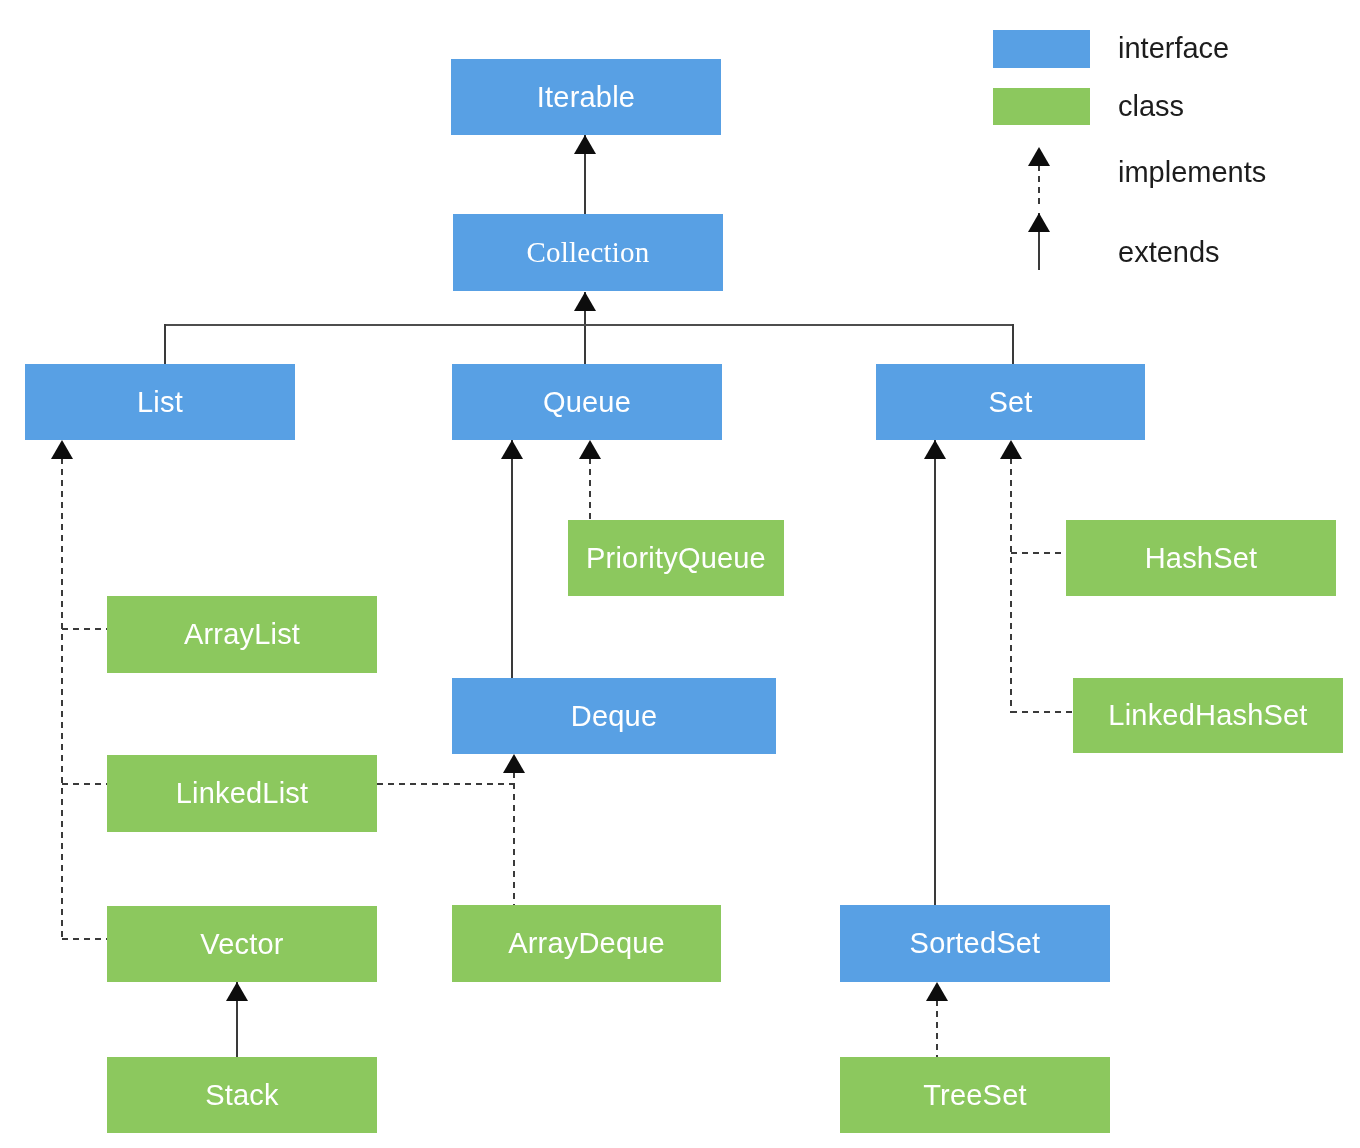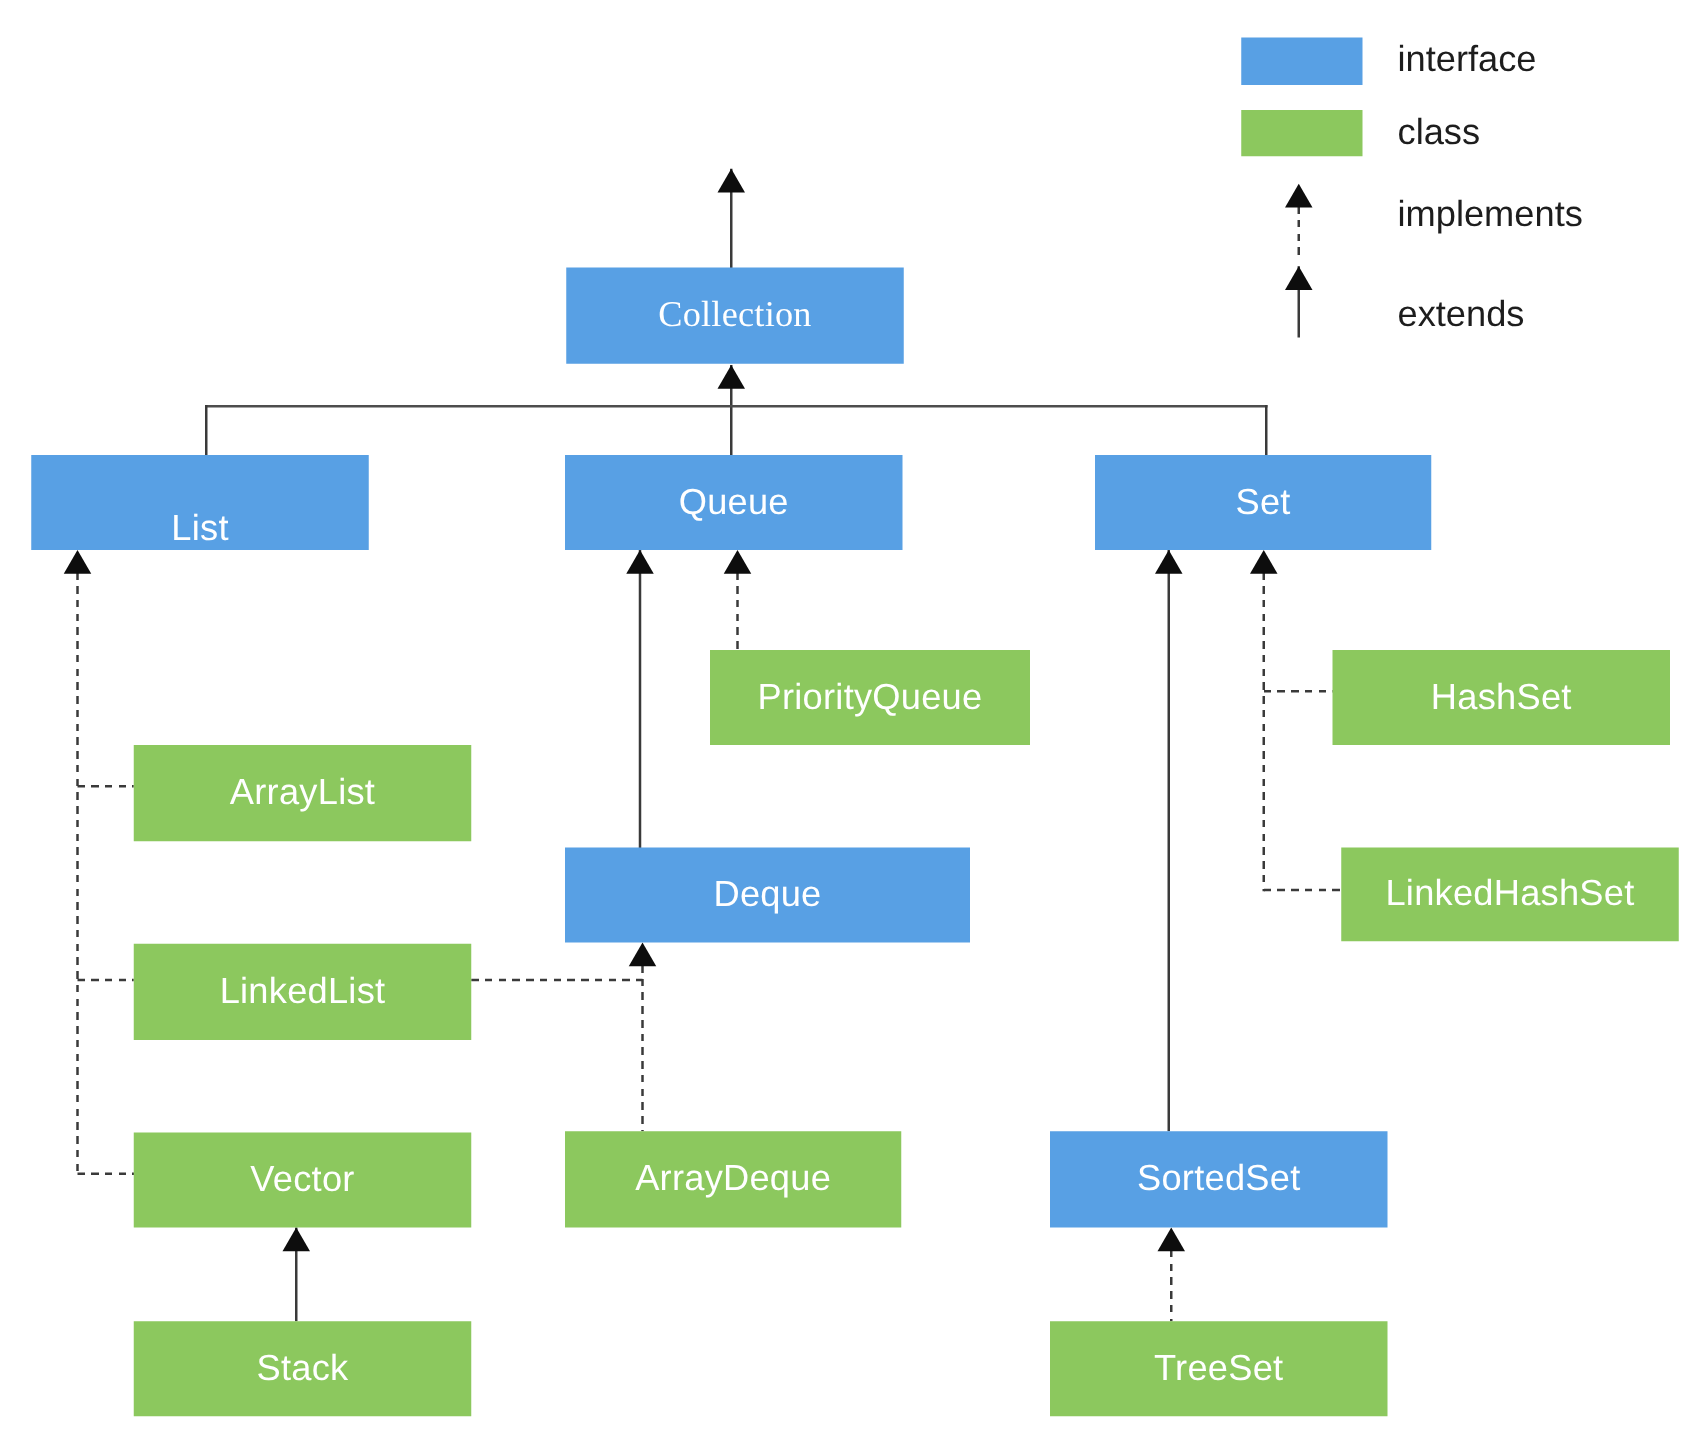--- a/index.html
+++ b/index.html
@@ -91,33 +91,36 @@
   <div class="arrow-up" style="left:1000px; top:440px;"></div>
   <div class="hdash" style="left:1011px; top:552px; width:55px;"></div>
   <div class="hdash" style="left:1011px; top:711px; width:62px;"></div>
 
   <div class="vdash" style="left:936px; top:1000px; height:57px;"></div>
   <div class="arrow-up" style="left:926px; top:982px;"></div>
 
   <div class="vline" style="left:236px; top:982px; height:75px;"></div>
   <div class="arrow-up" style="left:226px; top:982px;"></div>
 
+  <div class="node iface" style="left:451px; top:59px;  width:270px; height:76px;">
+      <span>Iterable</span>
+    </div>
   <div class="node iface" style="left:453px; top:214px; width:270px; height:77px;font-family:Liberation Serif, serif;">
       <span>Collection</span>
     </div>
-  <div class="node iface" style="left:25px;  top:364px; width:270px; height:76px;align-items:flex-end;">
+  <div class="node iface" style="left:25px;  top:364px; width:270px; height:76px;">
       <span>List</span>
     </div>
   <div class="node iface" style="left:452px; top:364px; width:270px; height:76px;">
       <span>Queue</span>
     </div>
   <div class="node iface" style="left:876px; top:364px; width:269px; height:76px;">
       <span>Set</span>
     </div>
-  <div class="node cls" style="left:568px; top:520px; width:256px; height:76px;">
+  <div class="node cls" style="left:568px; top:520px; width:216px; height:76px;">
       <span>PriorityQueue</span>
     </div>
   <div class="node cls" style="left:1066px; top:520px; width:270px; height:76px;">
       <span>HashSet</span>
     </div>
   <div class="node cls" style="left:107px; top:596px; width:270px; height:77px;">
       <span>ArrayList</span>
     </div>
   <div class="node iface" style="left:452px; top:678px; width:324px; height:76px;">
       <span>Deque</span>

